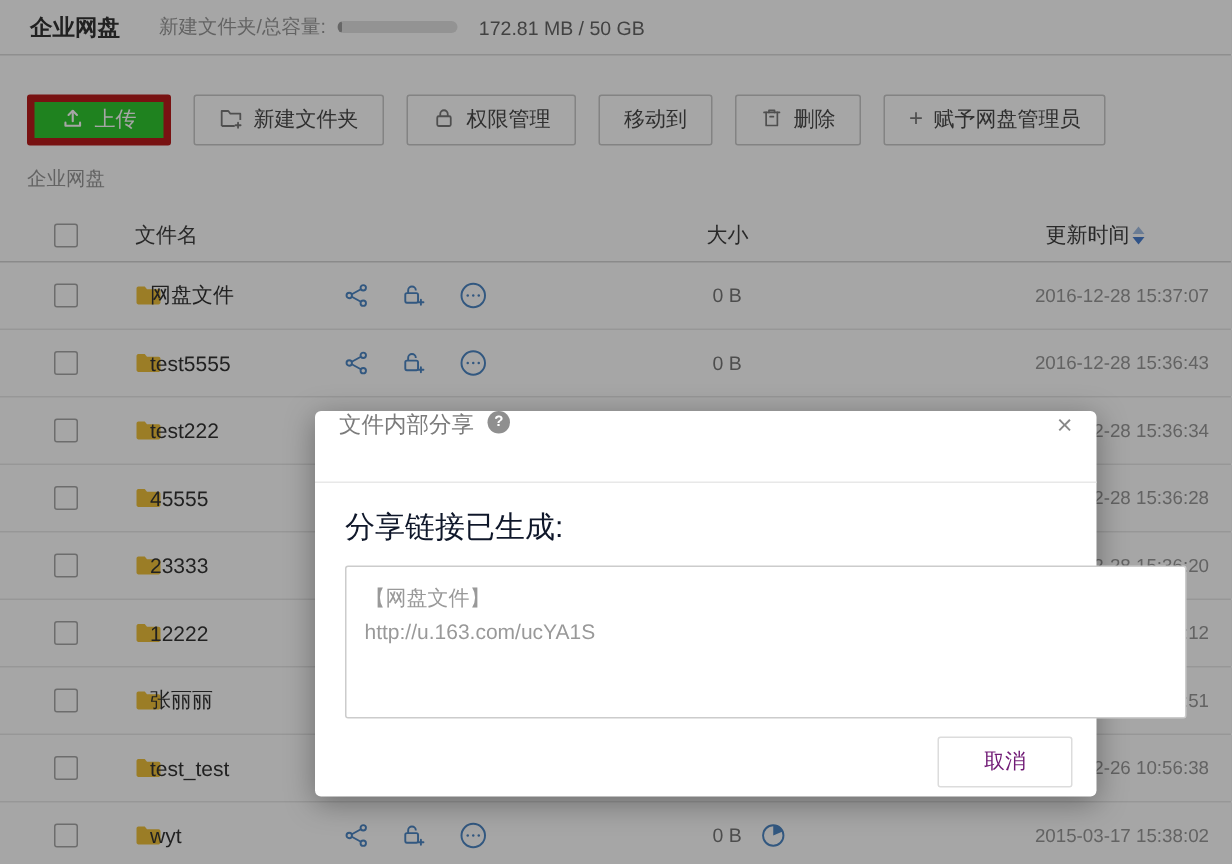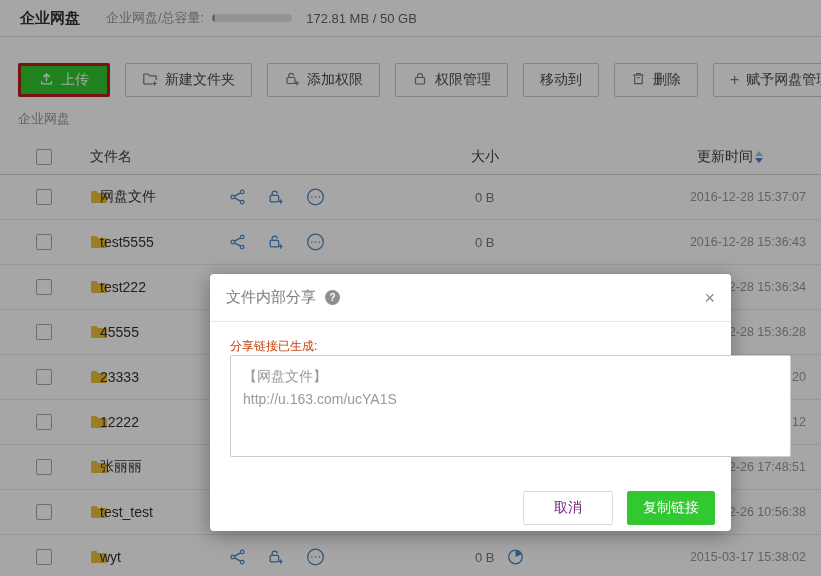--- a/index.html
+++ b/index.html
@@ -19,21 +19,21 @@
 
   
   .toolbar { position:absolute; top:63px; left:18px; display:flex; gap:15px; }
   .tbtn {
     height:34px; display:flex; align-items:center; gap:7px; padding:0 16px;
     background:#fff; border:1px solid #c9c9c9; border-radius:2px;
     font-size:14px; color:#4a4a4a; cursor:pointer; white-space:nowrap;
     font-family:inherit;
   }
   .tbtn svg { color:#7a7a7a; }
-  .tbtn-upload { background:#31c831; border:3px solid #b91c1c; color:#fff; padding:0 18px; }
+  .tbtn-upload { background:#31c831; border:5px solid #b91c1c; color:#fff; padding:0 18px; }
   .tbtn-upload svg { color:#fff; }
   .plus-glyph { font-size:16px; color:#7a7a7a; line-height:1; }
 
   
   .breadcrumb { position:absolute; top:110px; left:18px; font-size:13px; color:#999; }
 
   
   .table { position:absolute; top:140px; left:0; right:0; }
   .thead { position:relative; height:35px; border-bottom:1px solid #d5d5d5; font-size:14px; color:#404040; }
   .trow  { position:relative; height:45px; border-bottom:1px solid #e9e9e9; }
@@ -54,47 +54,47 @@
   .cell-size  { left:475px; font-size:13px; color:#777; }
   .cell-pie   { left:507px; }
   .cell-time  { right:15px; font-size:12.5px; color:#999; white-space:nowrap; }
 
   
   .overlay { position:absolute; inset:0; background:rgba(0,0,0,0.35); z-index:5; }
   .modal {
     position:absolute; left:210px; top:274px; width:521px; height:257px;
     background:#fff; border-radius:4px; box-shadow:0 4px 20px rgba(0,0,0,0.35); z-index:10;
   }
-  .modal-head { height:48px; border-bottom:1px solid #e8e8e8; display:flex; align-items:center; padding:0 16px; }
+  .modal-head { height:48px; border-bottom:1px solid #e8e8e8; display:flex; align-items:flex-start; padding:0 16px; }
   .modal-title { font-size:15px; color:#7b7b7b; }
   .help-badge {
     margin-left:9px; width:15px; height:15px; border-radius:50%; background:#8f8f8f;
     color:#fff; font-size:10px; font-weight:bold; display:flex; align-items:center; justify-content:center; cursor:pointer;
   }
   .modal-close { margin-left:auto; font-size:18px; color:#888; cursor:pointer; line-height:1; }
   .modal-body { padding:16px 20px 0; }
-  .modal-msg { font-size:12px; color:#c2410c; margin-bottom:0; }
+  .modal-msg { font-size:20px; color:#0f172a; margin-bottom:12px; }
   .link-box {
     display:block; width:561px; height:102px; border:1px solid #ccc; border-radius:2px;
     padding:9px 12px; font-size:14px; line-height:1.65; color:#999; resize:none;
     font-family:inherit; background:#fff; outline:none;
   }
   .modal-foot { position:absolute; right:16px; bottom:6px; display:flex; gap:14px; }
   .btn { height:34px; border-radius:2px; font-size:14px; cursor:pointer; font-family:inherit; }
   .btn-cancel { width:90px; background:#fff; border:1px solid #dcdcdc; color:#701a75; }
   .btn-copy   { width:88px; background:#31c831; border:1px solid #31c831; color:#fff; }
 </style>
 </head>
 <body>
 
 <div id="app">
 
   <div class="topbar">
     <span class="app-title">企业网盘</span>
-    <span class="cap-label">企业网盘/总容量:</span>
+    <span class="cap-label">新建文件夹/总容量:</span>
     <span class="cap-track">
         <span class="cap-fill" style="width: 3px;"></span>
       </span>
     <span class="cap-value">172.81 MB / 50 GB</span>
   </div>
 
   <div class="toolbar">
     <button class="tbtn tbtn-upload">
       <span><svg width="15" height="15" viewBox="0 0 16 16" fill="none" stroke="currentColor" stroke-width="1.5" stroke-linecap="round" stroke-linejoin="round">
             <path d="M8 10.5V3.2"></path>
@@ -103,28 +103,20 @@
           </svg></span>
       <span>上传</span>
     </button>
     <button class="tbtn">
       <span><svg width="16" height="16" viewBox="0 0 16 16" fill="none" stroke="currentColor" stroke-width="1.2" stroke-linejoin="round">
             <path d="M1.8 13V3h4.4l1.4 1.8h6.6V9"></path>
             <path d="M1.8 13h8.7"></path>
             <path d="M12.7 10.8v3.4M11 12.5h3.4" stroke-linecap="round"></path>
           </svg></span>
       <span>新建文件夹</span>
-    </button>
-    <button class="tbtn">
-      <span><svg width="16" height="16" viewBox="0 0 16 16" fill="none" stroke="currentColor" stroke-width="1.2" stroke-linejoin="round">
-            <rect x="3" y="6.5" width="8" height="6" rx="1"></rect>
-            <path d="M4.8 6.5V4.8a2.4 2.4 0 0 1 4.8 0"></path>
-            <path d="M12.8 10.6v3.2M11.2 12.2h3.2" stroke-linecap="round"></path>
-          </svg></span>
-      <span>添加权限</span>
     </button>
     <button class="tbtn">
       <span><svg width="16" height="16" viewBox="0 0 16 16" fill="none" stroke="currentColor" stroke-width="1.2" stroke-linejoin="round">
             <rect x="3.5" y="6.5" width="9" height="6.5" rx="1"></rect>
             <path d="M5.5 6.5V5a2.5 2.5 0 0 1 5 0v1.5"></path>
           </svg></span>
       <span>权限管理</span>
     </button>
     <button class="tbtn">
       <span>移动到</span>
@@ -417,17 +409,16 @@
       <span class="help-badge">?</span>
       <span class="modal-close">×</span>
     </div>
     <div class="modal-body">
       <div class="modal-msg">分享链接已生成:</div>
       <textarea class="link-box" readonly="" style="">【网盘文件】
 http://u.163.com/ucYA1S</textarea>
     </div>
     <div class="modal-foot">
       <button class="btn btn-cancel">取消</button>
-      <button class="btn btn-copy">复制链接</button>
     </div>
   </div>
 
 </div>
 
 </body></html>

